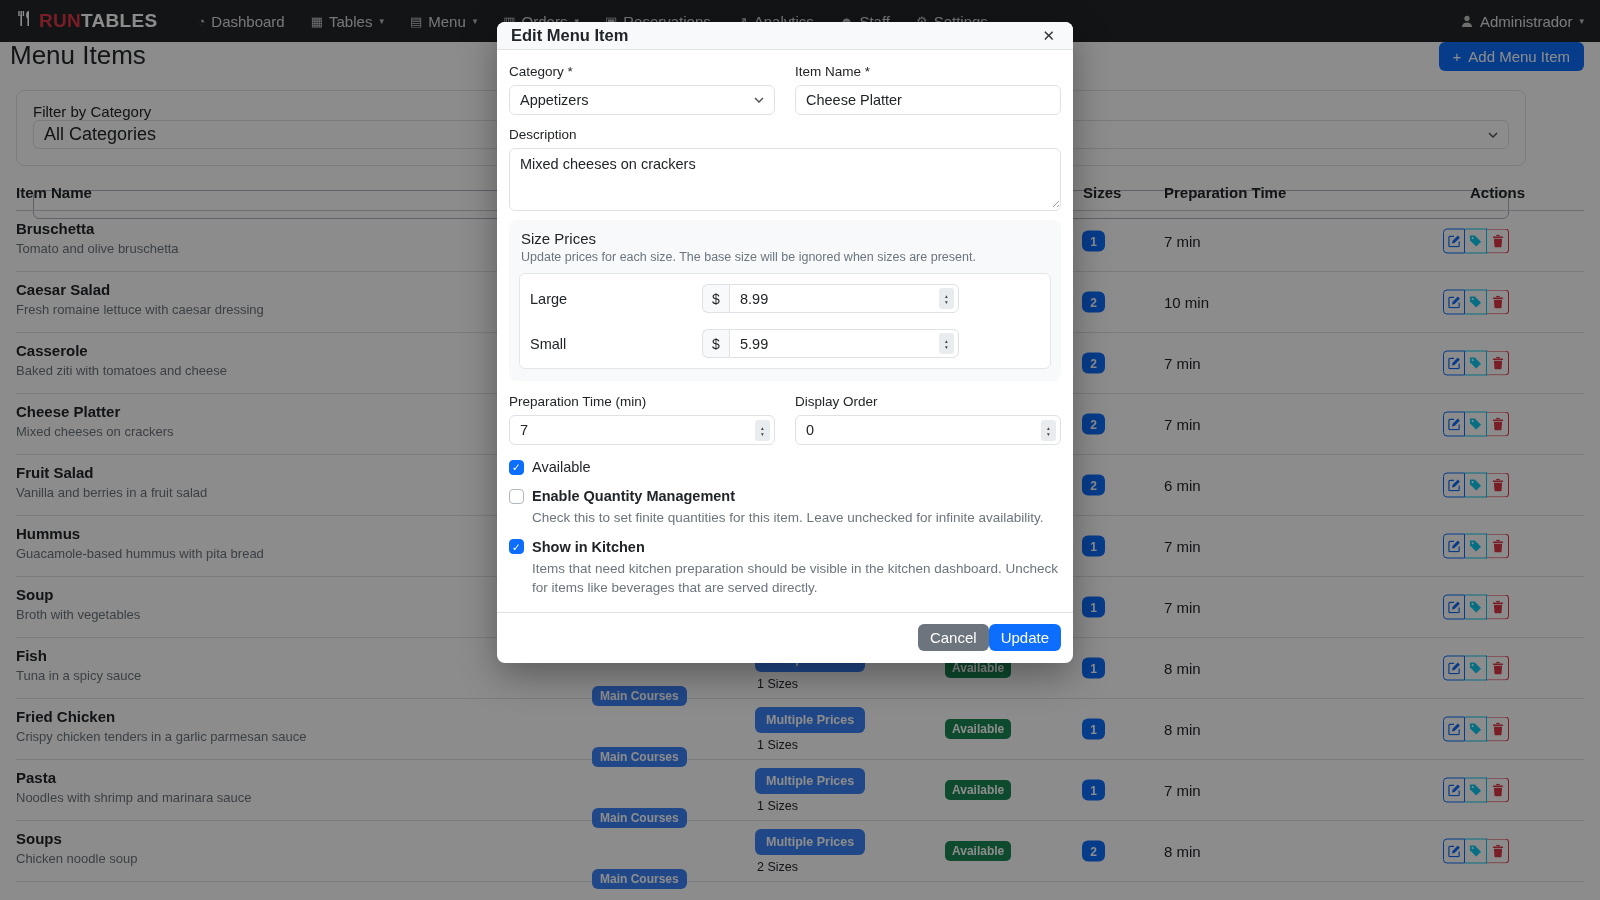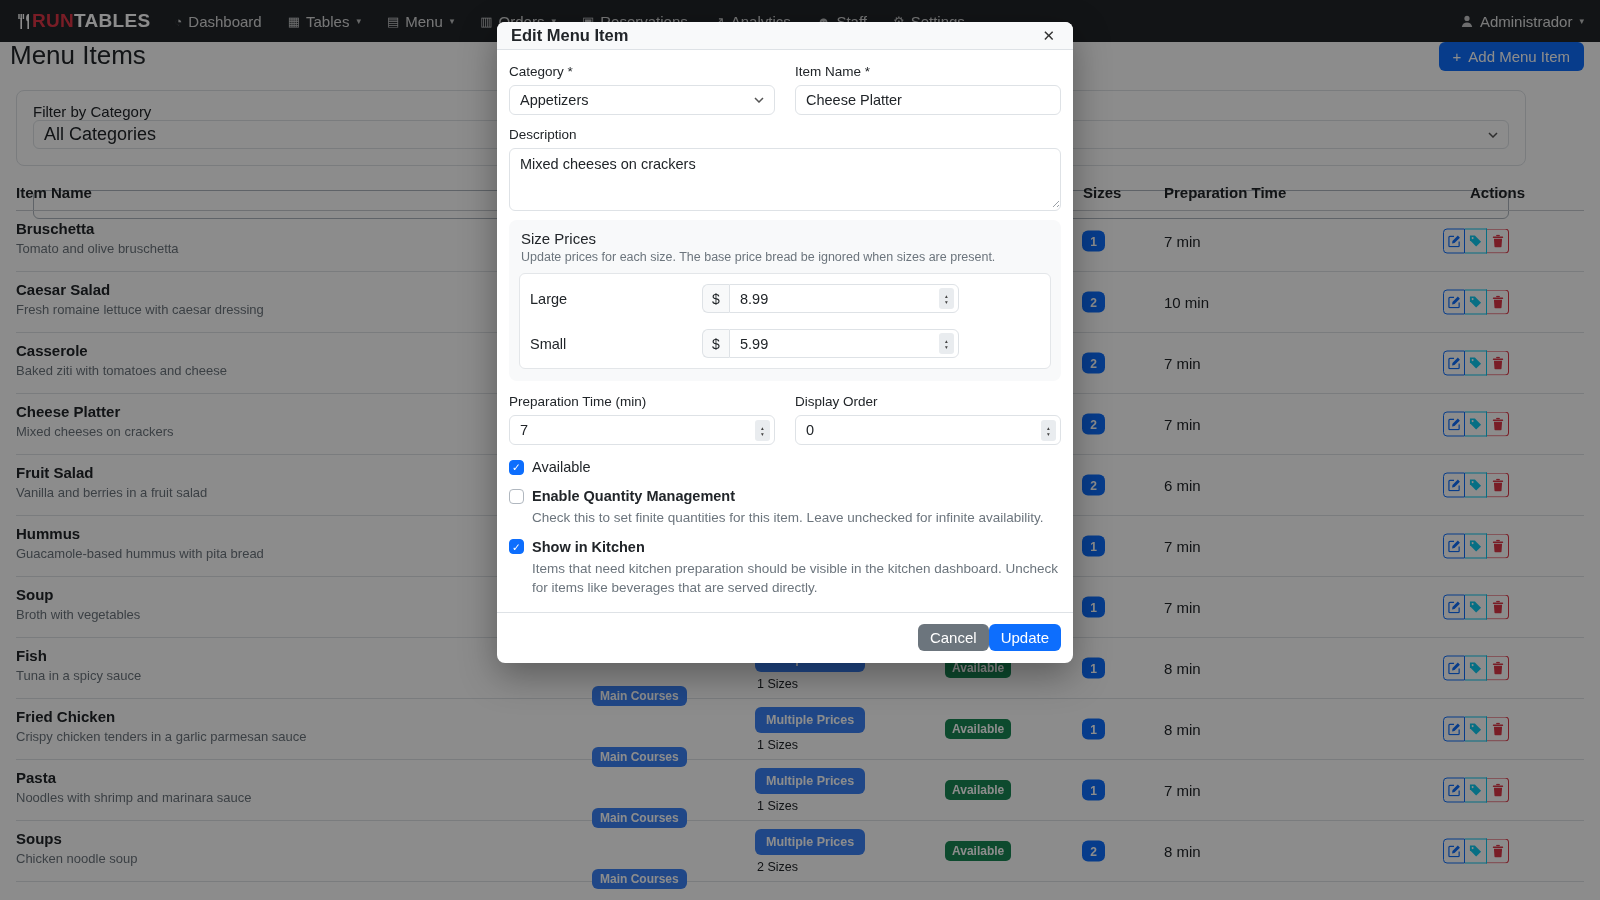--- a/index.html
+++ b/index.html
@@ -3,21 +3,21 @@
 <meta charset="utf-8">
 <style>
   * { margin:0; padding:0; box-sizing:border-box; }
   html,body { background:#555; }
   body { font-family:"Liberation Sans", sans-serif; }
   .screen { position:relative; width:1600px; height:900px; background:#fff; overflow:hidden; margin:0 auto; }
 
   
   .navbar { position:absolute; left:0; top:0; width:1600px; height:42px; background:#212529;
             display:flex; align-items:center; padding:0 16px; z-index:1; }
-  .brand { display:flex; align-items:center; margin-right:24px; }
+  .brand { display:flex; align-items:flex-start; gap:7px; margin-right:40px; }
   .brand-text { font-size:19px; font-weight:800; letter-spacing:.3px; }
   .brand-red { color:#dc3545; } .brand-white { color:#fff; }
   .nav-items { display:flex; align-items:center; gap:26px; }
   .nav-item { display:flex; align-items:center; gap:6px; color:rgba(255,255,255,.82); font-size:15px; cursor:pointer; }
   .nav-ico { font-size:13px; opacity:.9; }
   .caret { font-size:9px; margin-left:1px; opacity:.85; }
   .nav-user { margin-left:auto; display:flex; align-items:center; gap:6px; color:rgba(255,255,255,.85); font-size:15px; }
 
   
   .page-title { position:absolute; left:10px; top:40px; font-size:26px; font-weight:500; color:#212529; }
@@ -598,21 +598,21 @@
       <div style="margin-top:12px;">
         <div class="flabel">Description</div>
         <div class="ta-wrap">
           <textarea class="textarea" style="">Mixed cheeses on crackers</textarea>
           <div class="ta-grip"></div>
         </div>
       </div>
 
       <div class="sp-section">
         <div class="sp-title">Size Prices</div>
-        <div class="sp-sub">Update prices for each size. The base price bread be ignored when sizes are present.</div>
+        <div class="sp-sub">Update prices for each size. The base size will be ignored when sizes are present.</div>
         <div class="sp-card">
           <div class="sp-row">
             <span class="sp-label">Large</span>
             <div class="igroup">
               <span class="ig-text">$</span>
               <div class="ig-input">
                 <input type="text" value="8.99" style="">
                 <span class="spin">
                     <span>▴</span>
                     <span>▾</span>

